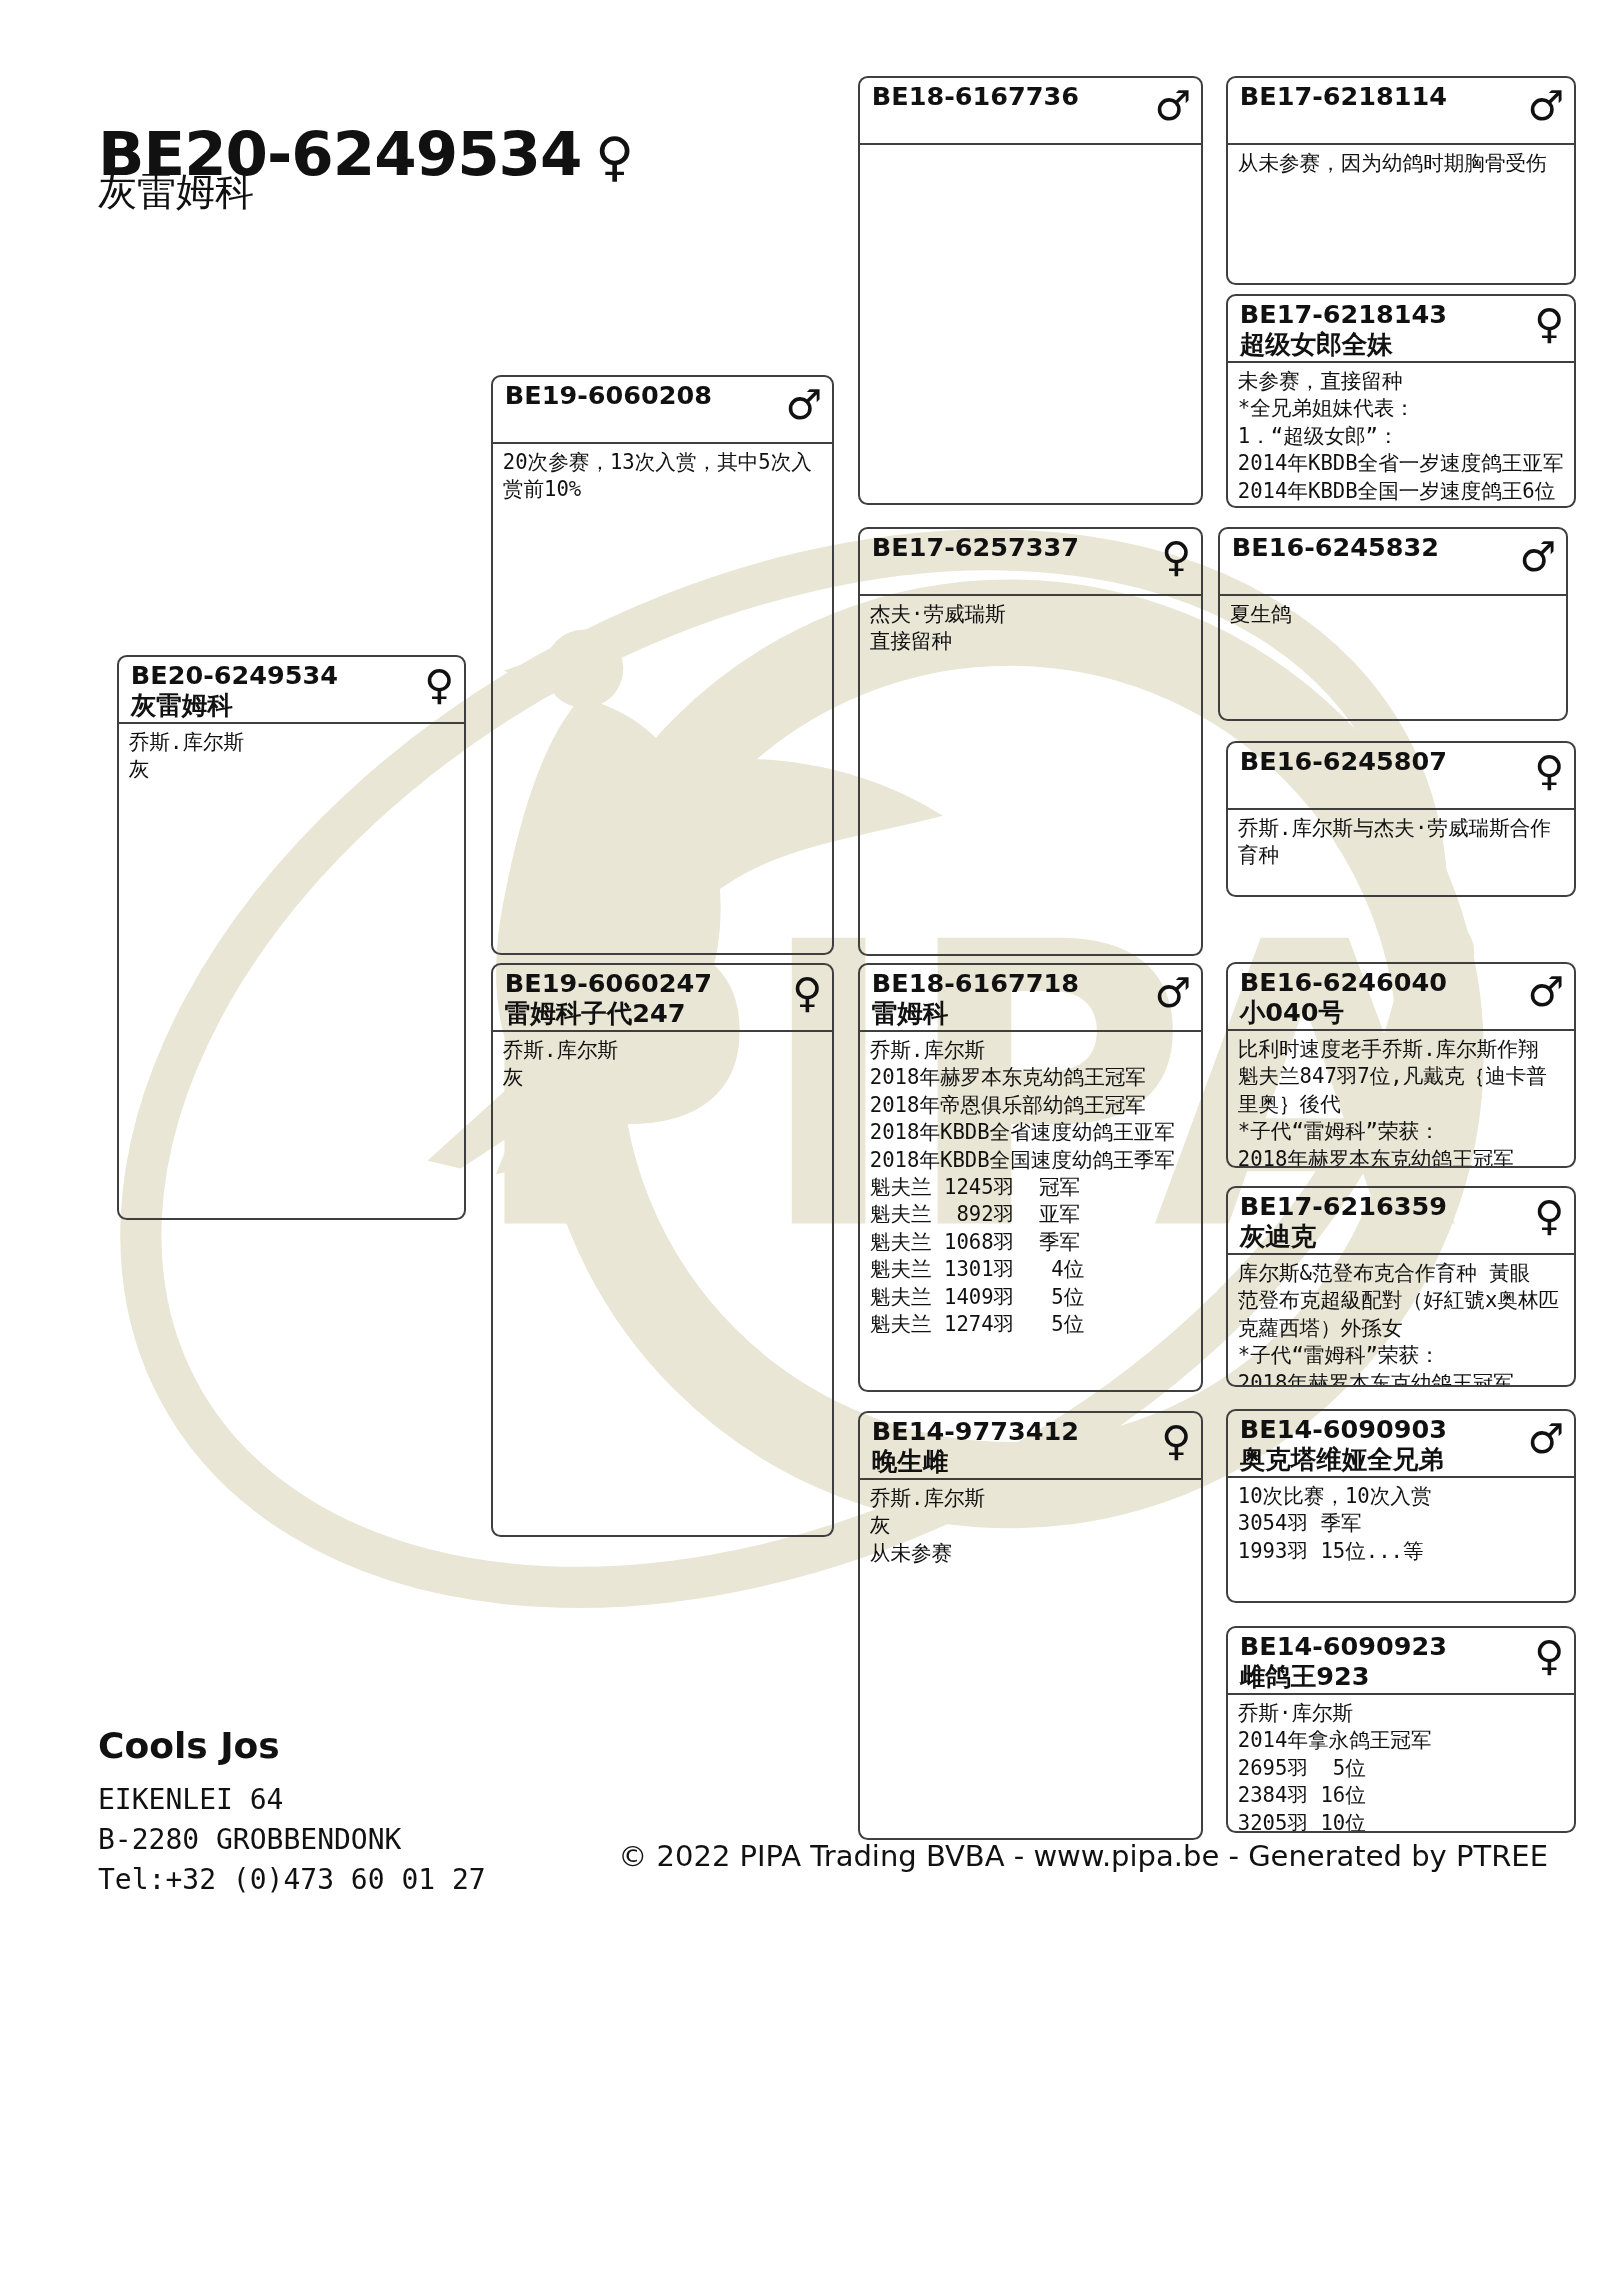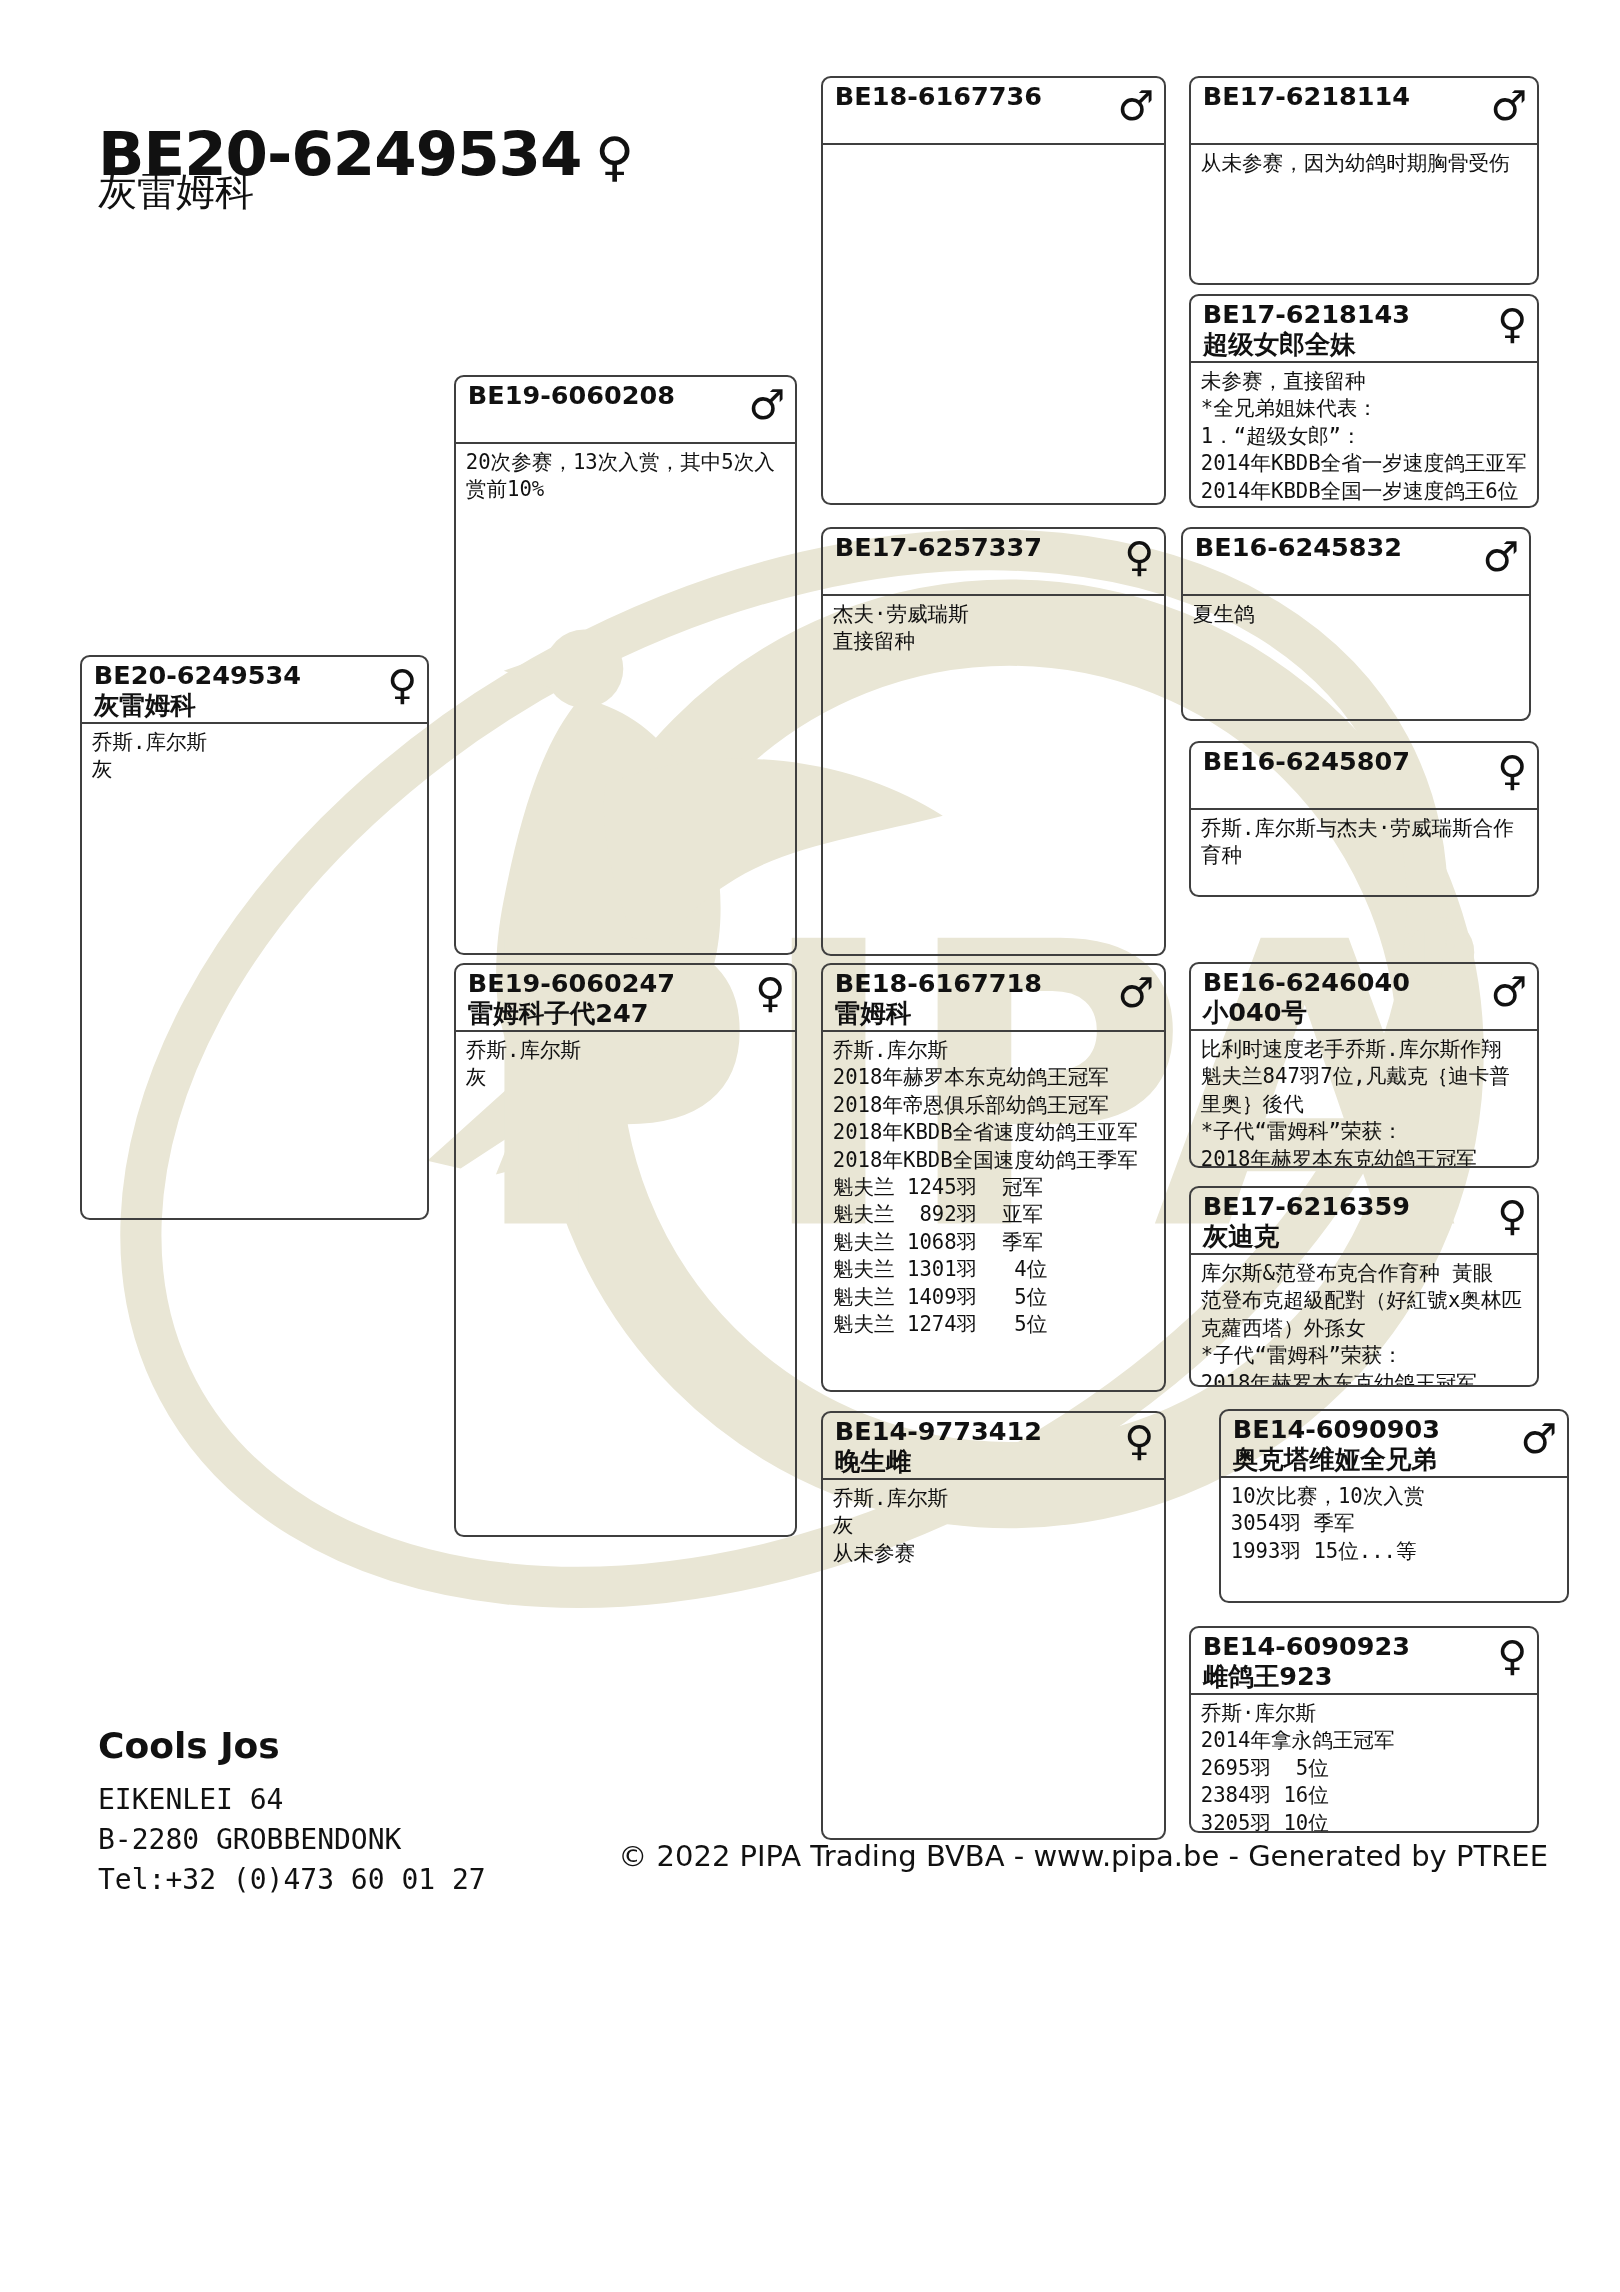--- a/index.html
+++ b/index.html
@@ -10,21 +10,21 @@
   #watermark{position:absolute;left:0;top:0;z-index:0;}
   .fg{position:relative;z-index:1;}
   #page-title{
     position:absolute;left:98px;top:86px;font-size:61px;font-weight:bold;
     letter-spacing:-1px;white-space:nowrap;margin-top:32px;
   }
   #page-title .sex-glyph{font-size:53px;font-weight:400;margin-left:13.7px;}
   #page-subtitle{position:absolute;left:98px;top:165px;font-size:39px;}
   .pbox{
     position:absolute;border:2.9px solid #3f3f3f;border-radius:9.8px;
-    background:transparent;box-sizing:border-box;display:flex;flex-direction:column;
+    background:transparent;box-sizing:border-box;display:flex;flex-direction:column;margin-left:37px;
   }
   .pbox-header{
     border-bottom:2.9px solid #3f3f3f;height:67px;box-sizing:border-box;
     padding:2.9px 9.8px 0 11.8px;display:flex;justify-content:space-between;align-items:flex-start;
     flex:0 0 auto;
   }
   .ring{font-size:25.5px;font-weight:bold;line-height:30px;white-space:nowrap;}
   .bird-name{font-size:25.5px;font-weight:bold;line-height:30px;white-space:nowrap;}
   .sex-icon{font-size:41px;font-weight:bold;line-height:51px;}
   .pbox-content{
@@ -230,21 +230,21 @@
            <div class="bird-name">灰迪克</div>
         </div>
       <div class="sex-icon">♀</div>
     </div>
     <div class="pbox-content">库尔斯&amp;范登布克合作育种 黃眼
 范登布克超級配對（好紅號x奥林匹克蘿西塔）外孫女
 *子代“雷姆科”荣获：
 2018年赫罗本东克幼鸽王冠军</div>
   </div>
 
-  <div class="pbox fg" style="left:1219px;top:1409px;width:350px;height:194px">
+  <div class="pbox fg" style="left:1189px;top:1409px;width:350px;height:194px">
     <div class="pbox-header">
       <div>
           <div class="ring">BE14-6090903</div>
            <div class="bird-name">奥克塔维娅全兄弟</div>
         </div>
       <div class="sex-icon">♂</div>
     </div>
     <div class="pbox-content">10次比赛，10次入赏
 3054羽 季军
 1993羽 15位...等</div>

